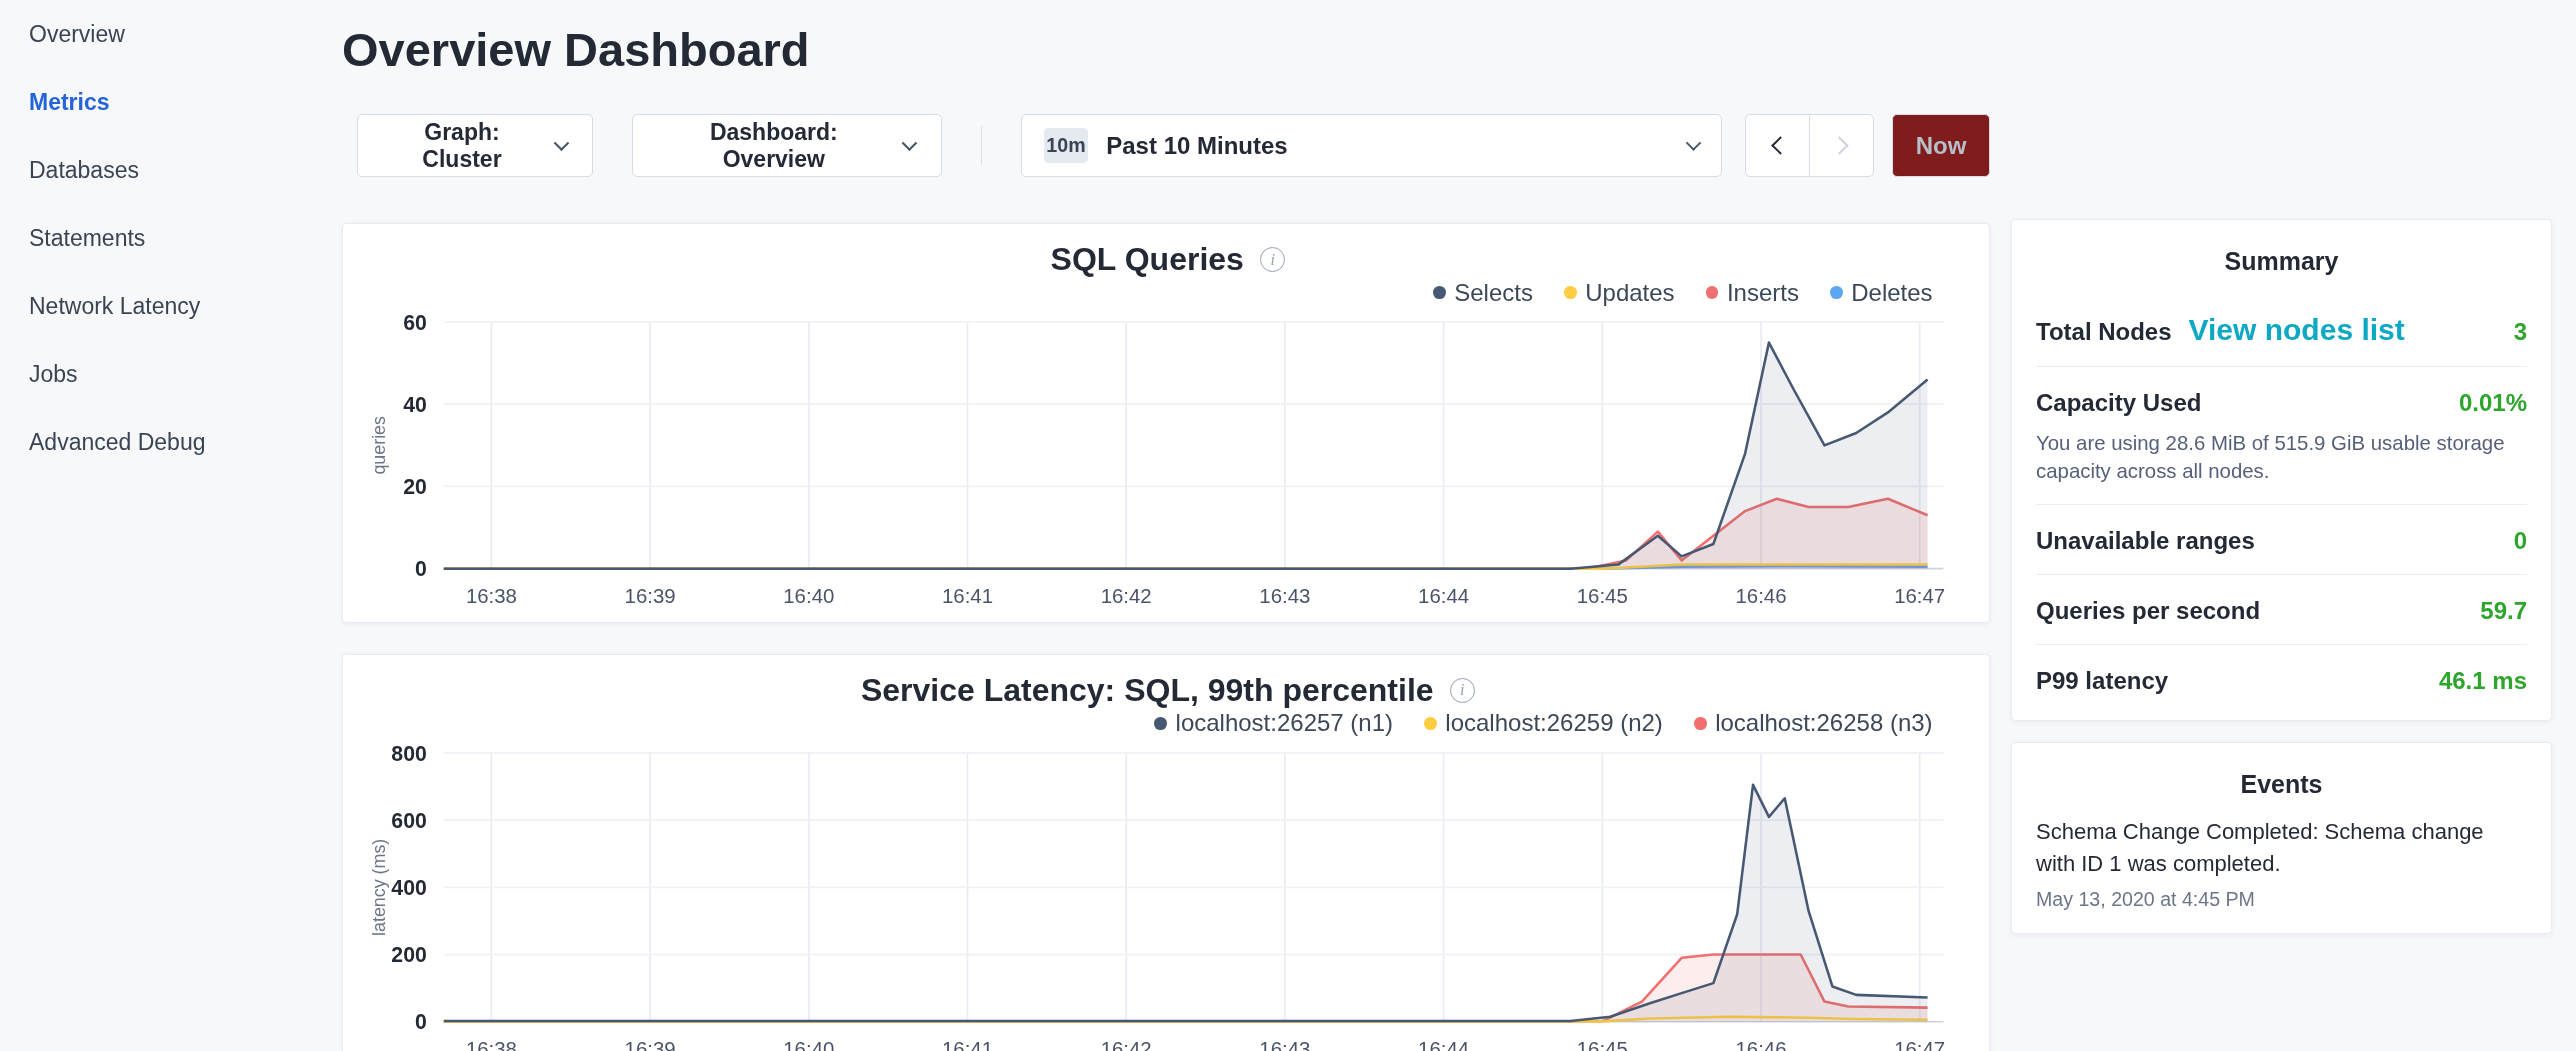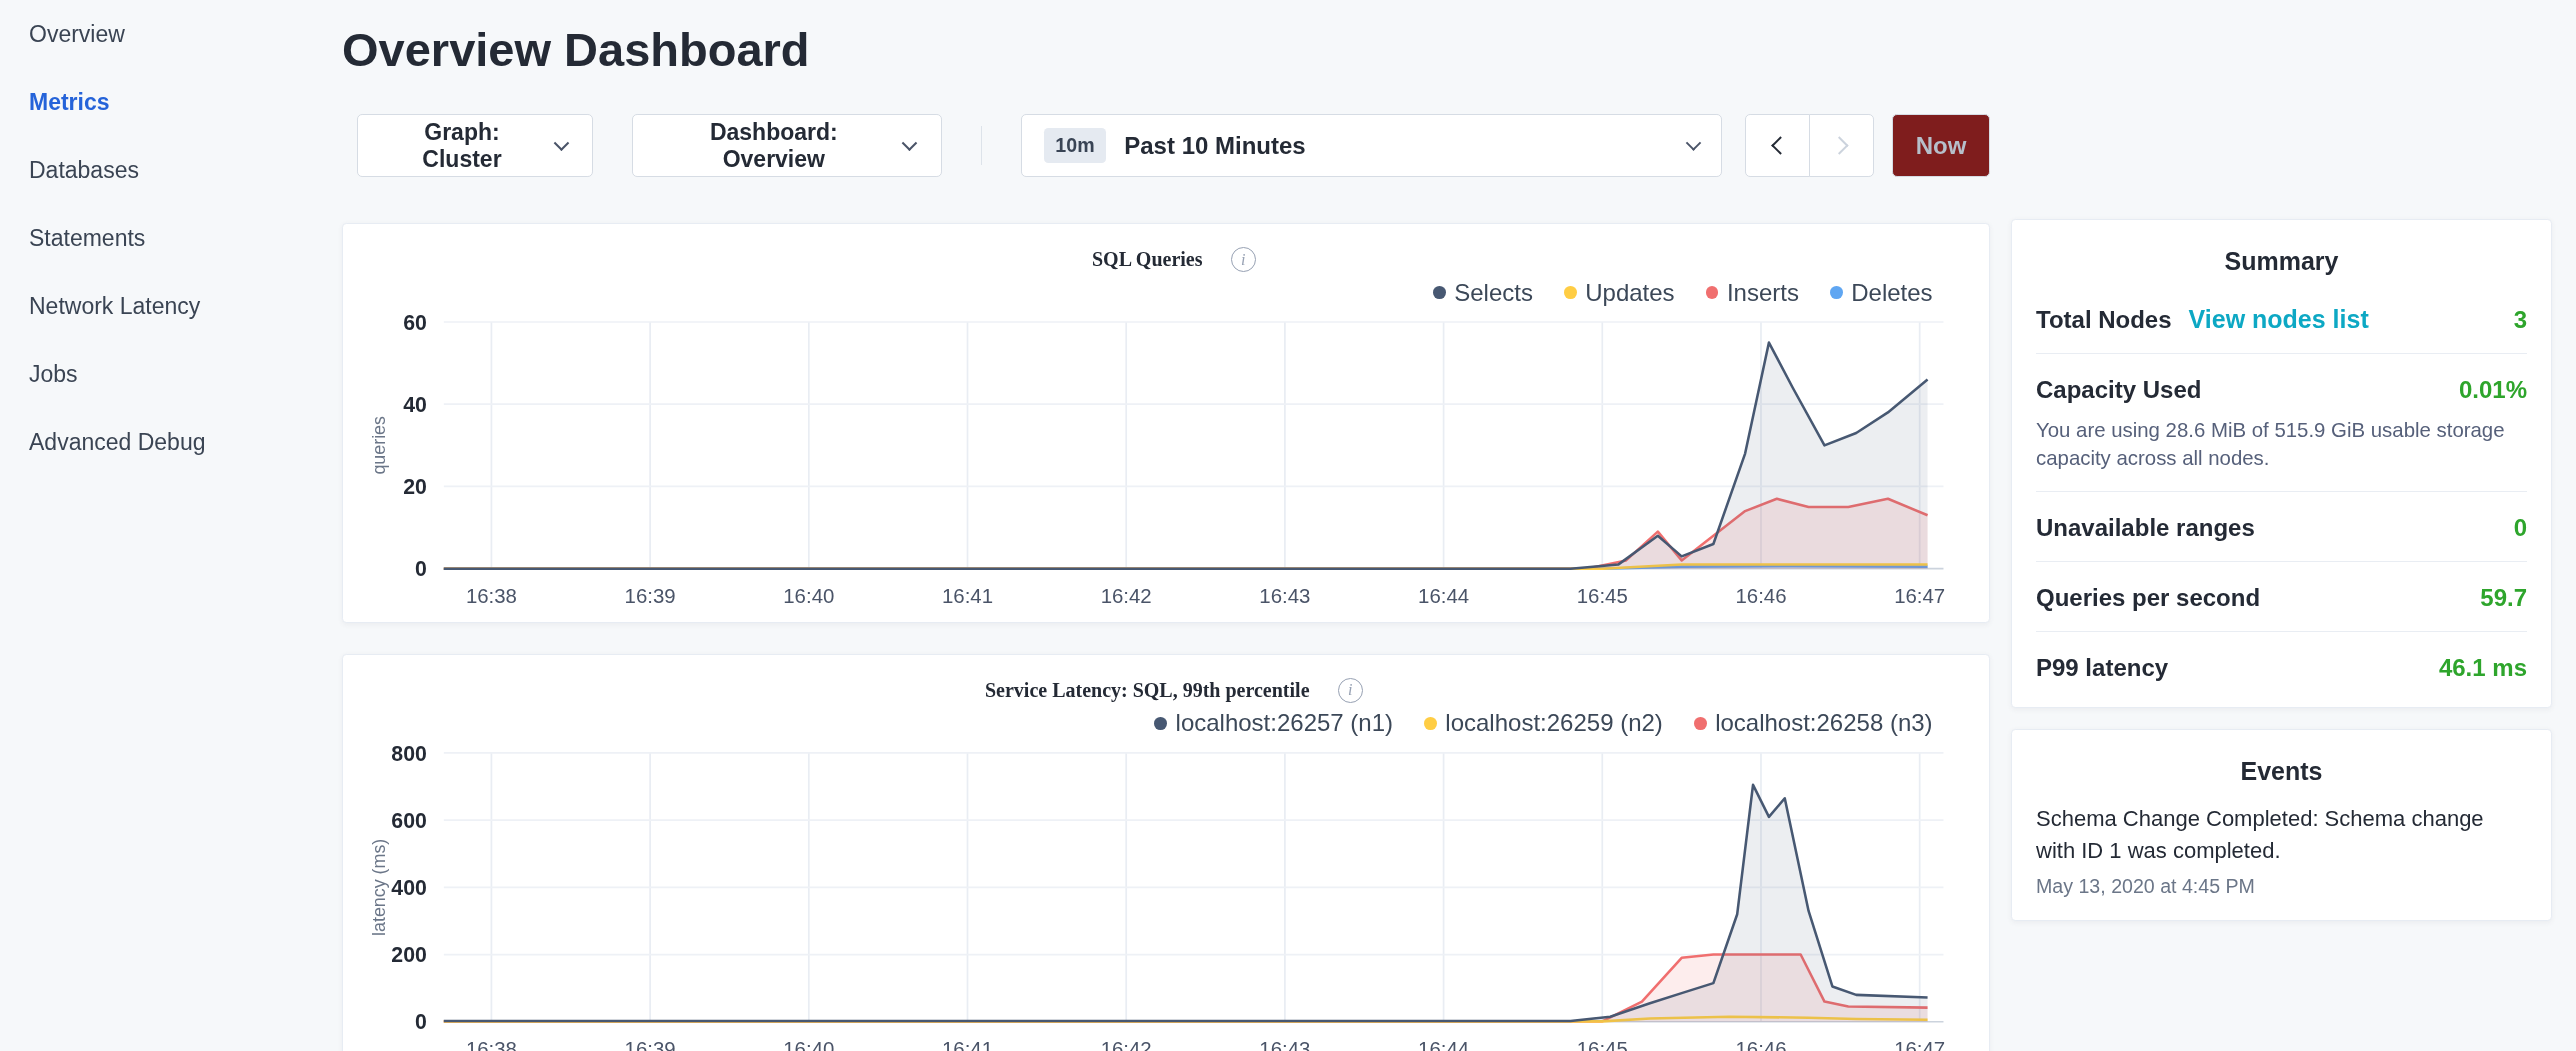--- a/index.html
+++ b/index.html
@@ -36,21 +36,21 @@
   .chev {
     width:11px; height:11px; border-right:2.6px solid #4a5468; border-bottom:2.6px solid #4a5468;
     transform:rotate(45deg) translate(-1.7px,-1.7px); display:inline-block; margin-left:15.3px;
   }
   .timepicker {
     height:63px; width:716px; background:#fff; border:0.9px solid #d6dce4; border-radius:5.1px;
     display:flex; align-items:center; padding:0 22px; cursor:pointer;
   }
   .time-badge {
     background:#e5eaf1; color:#394455; font-size:19.6px; font-weight:700;
-    padding:6px 11px; border-radius:4.3px; margin-right:18.7px;
+    padding:6px 2px; border-radius:4.3px; margin-right:18.7px;
   }
   .time-label { font-size:24px; font-weight:700; color:#242a35; }
   .timepicker .chev { margin-left:auto; }
   .arrow-group { display:flex; margin-left:23px; }
   .arrow {
     width:65px; height:63px; background:#fff; border:0.9px solid #d6dce4;
     display:flex; align-items:center; justify-content:center; cursor:pointer; padding:0;
   }
   .arrow.prev { border-radius:5.1px 0 0 5.1px; }
   .arrow.next { border-radius:0 5.1px 5.1px 0; margin-left:-0.9px; }
@@ -69,42 +69,42 @@
   }
 
   
   .card {
     background:#fff; border:0.9px solid #e7ecf3; border-radius:4.3px;
     box-shadow:0 1.7px 5.1px rgba(60,70,90,0.06);
   }
   .chart-card { margin-top:46px; padding:17px 20.4px 8.5px; }
   .chart-card.second { margin-top:31px; }
   .chart-title-row { display:flex; justify-content:center; align-items:center; gap:12px; height:37px; }
-  .chart-title { margin:16px; font-size:20px; font-weight:700; color:#242a35;font-family:Liberation Serif, serif; }
+  .chart-title { margin:4px; font-size:32px; font-weight:700; color:#242a35; }
   .info-icon {
     width:25.5px; height:25.5px; border:1.7px solid #97a1b3; border-radius:50%;
     color:#97a1b3; font-size:16px; font-style:italic;
     font-family:"Liberation Serif",serif;
     display:flex; align-items:center; justify-content:center; cursor:pointer;
   }
   .legend { display:flex; justify-content:flex-end; align-items:center; gap:31px; height:29px; padding-right:36px; }
   .legend-item { display:flex; align-items:center; gap:8.5px; font-size:24px; color:#3c4858; }
   .legend-dot { width:12.8px; height:12.8px; border-radius:50%; display:inline-block; }
   svg.chart { display:block; margin-top:3.4px; }
   svg text { font-family:"Liberation Sans","DejaVu Sans",sans-serif; }
 
   
   .right-col { width:541px; flex:none; margin-left:21px; padding-top:219px; }
   .summary-card { padding:5.1px 24px 6.8px; }
   .panel-title { text-align:center; font-size:25px; font-weight:700; margin:22px 0 6.8px; color:#242a35; }
   .summary-row { padding:22px 0 18.7px; border-bottom:0.9px solid #e9edf3; }
   .summary-row:last-child { border-bottom:none; }
   .row-main { display:flex; align-items:baseline; }
   .row-label { font-size:24px; font-weight:700; color:#242a35; }
-  .row-link { font-size:25px; font-weight:700; color:#0da8c4; margin-left:17px; text-decoration:none; cursor:pointer; }
+  .row-link { font-size:30px; font-weight:700; color:#0da8c4; margin-left:17px; text-decoration:none; cursor:pointer;margin-top:8px; }
   .row-value { margin-left:auto; font-size:24px; font-weight:700; color:#2ea52c; white-space:nowrap; }
   .row-desc { margin:12px 0 0; font-size:20.4px; line-height:1.4; color:#56607a; }
   .events-card { margin-top:20.4px; padding:5.1px 24px 22px; }
   .event-text { margin:17px 0 0; font-size:22px; line-height:1.45; color:#242a35; }
   .event-time { margin:8.5px 0 0; font-size:19.6px; color:#6b7688; }
 </style>
 </head>
 <body>
 
 <div class="app">

